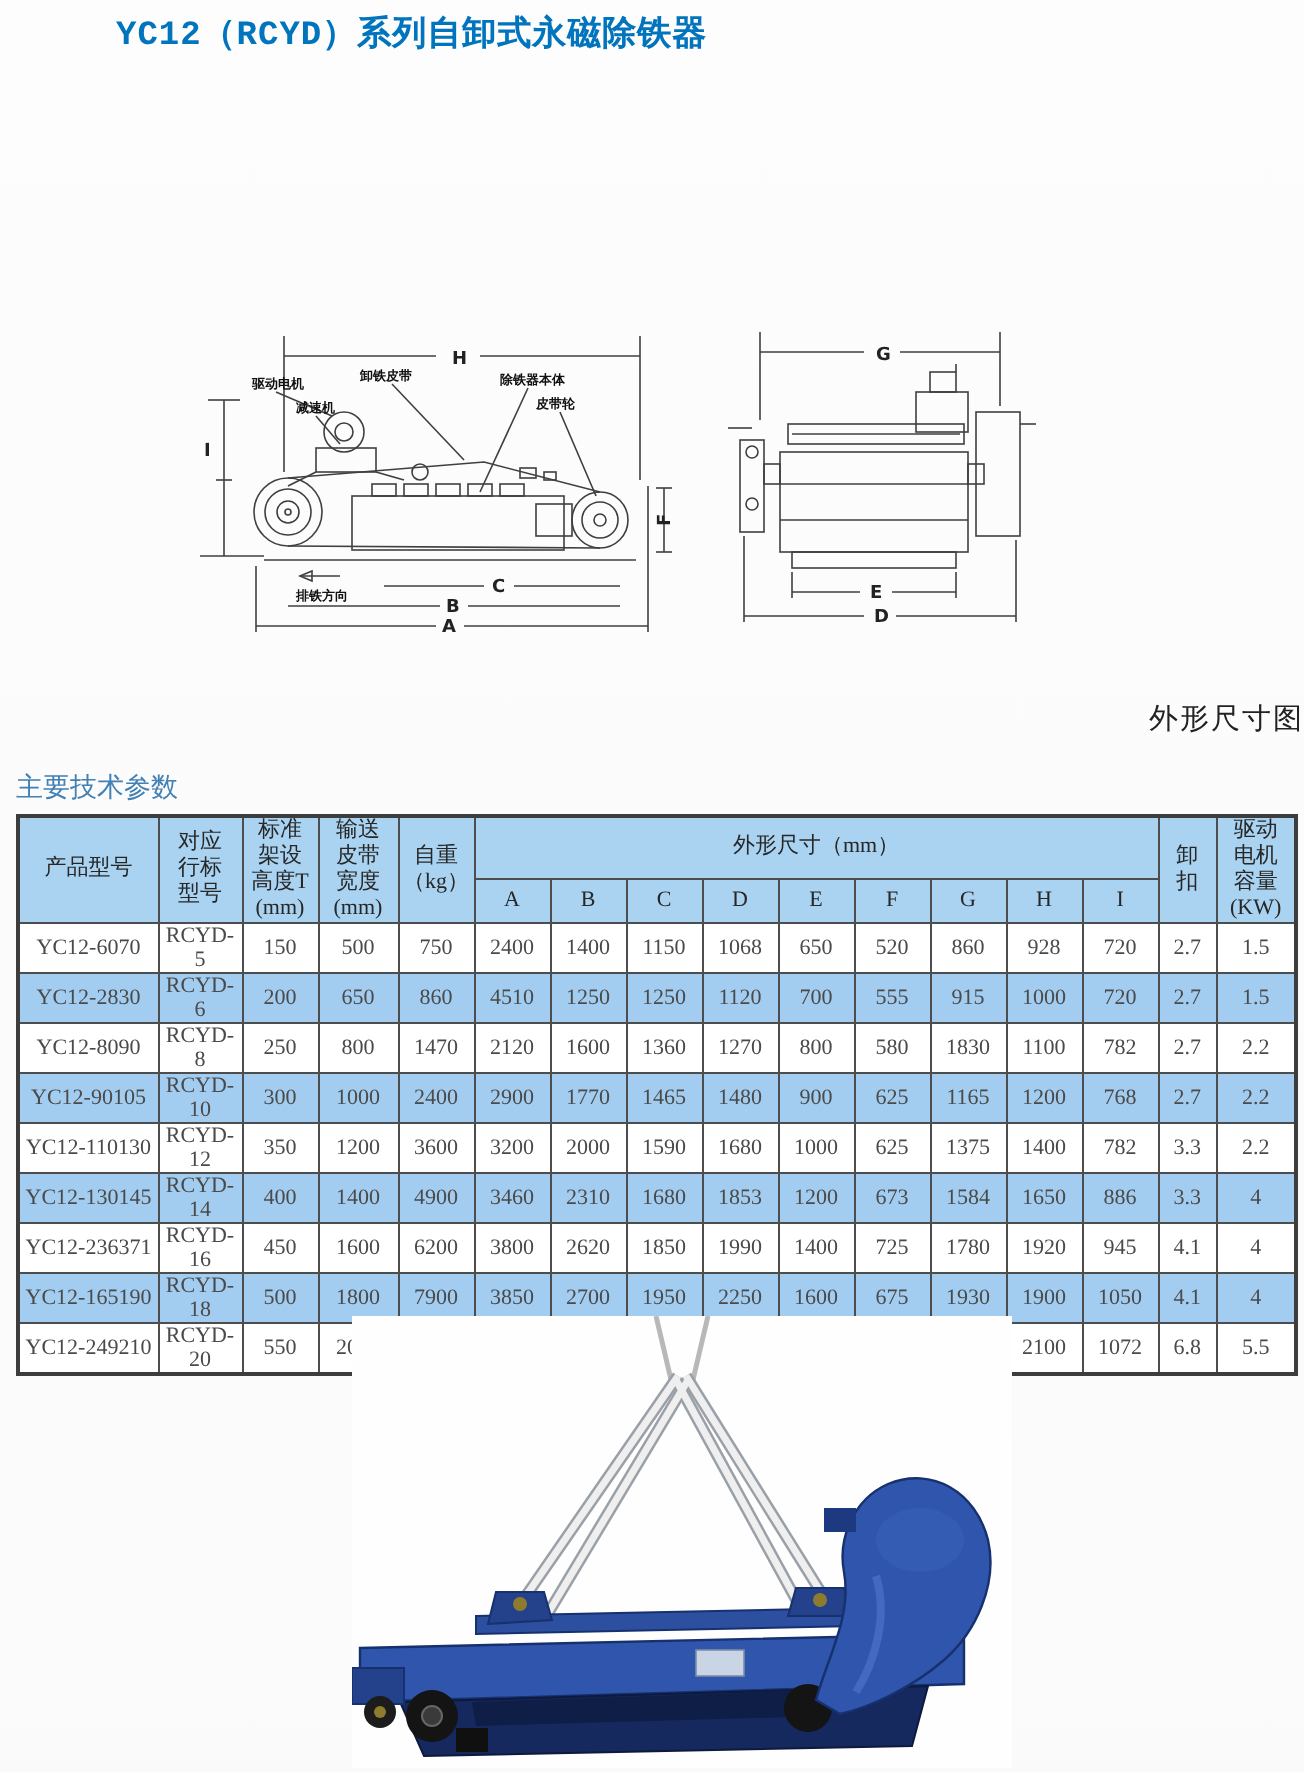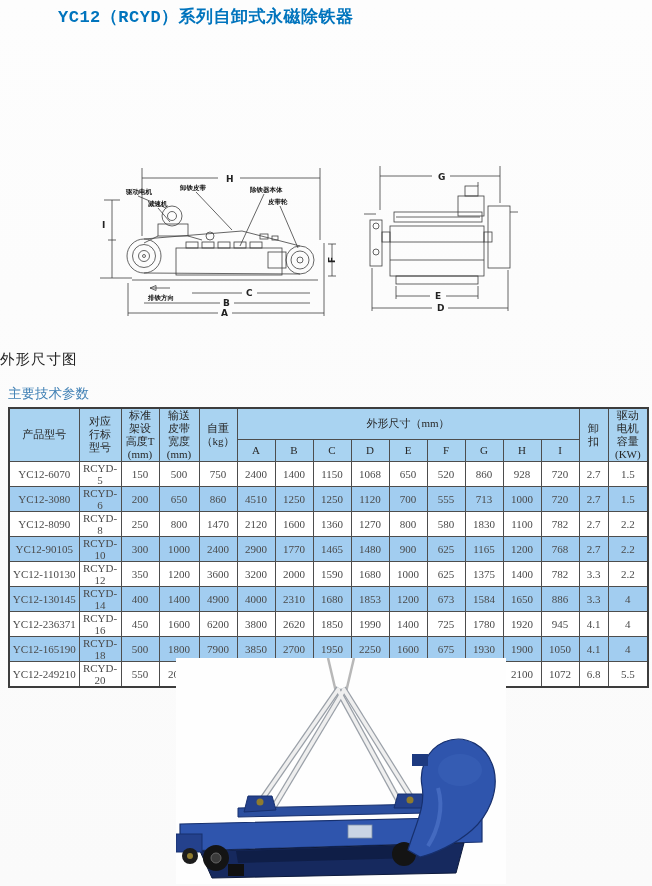--- a/index.html
+++ b/index.html
@@ -16,21 +16,21 @@
   }
   .intro{
     position:absolute;top:33px;left:8px;width:637px;
     font-size:14.5px;line-height:22px;text-align:justify;text-indent:2em;
     color:#141414;
   }
   .diagram-wrap{position:absolute;top:148px;left:0;width:652px;height:175px;}
   .side-view{position:absolute;left:92px;top:0;}
   .end-view{position:absolute;left:358px;top:0;}
   .diagram-caption{
-    position:absolute;top:350px;left:0;width:652px;text-align:left;
+    position:absolute;top:350px;left:0;width:652px;text-align:right;
     font-size:14.5px;color:#222;letter-spacing:1px;
   }
   .section-title{
     position:absolute;top:385px;left:8px;
     font-family:Liberation Serif, serif;
     font-size:13.5px;color:#4181b5;
     border-bottom:1px solid #8ba6bd;padding-bottom:16px;
   }
   table.spec{
     position:absolute;top:407px;left:8px;
@@ -293,32 +293,32 @@
           <td>1068</td>
           <td>650</td>
           <td>520</td>
           <td>860</td>
           <td>928</td>
           <td>720</td>
           <td>2.7</td>
           <td>1.5</td>
         </tr>
         <tr class="alt">
-          <td>YC12-3080</td>
+          <td>YC12-2830</td>
           <td>RCYD-6</td>
           <td>200</td>
           <td>650</td>
           <td>860</td>
           <td>4510</td>
           <td>1250</td>
           <td>1250</td>
           <td>1120</td>
           <td>700</td>
           <td>555</td>
-          <td>713</td>
+          <td>915</td>
           <td>1000</td>
           <td>720</td>
           <td>2.7</td>
           <td>1.5</td>
         </tr>
         <tr>
           <td>YC12-8090</td>
           <td>RCYD-8</td>
           <td>250</td>
           <td>800</td>
@@ -370,21 +370,21 @@
           <td>782</td>
           <td>3.3</td>
           <td>2.2</td>
         </tr>
         <tr class="alt">
           <td>YC12-130145</td>
           <td>RCYD-14</td>
           <td>400</td>
           <td>1400</td>
           <td>4900</td>
-          <td>4000</td>
+          <td>3460</td>
           <td>2310</td>
           <td>1680</td>
           <td>1853</td>
           <td>1200</td>
           <td>673</td>
           <td>1584</td>
           <td>1650</td>
           <td>886</td>
           <td>3.3</td>
           <td>4</td>

